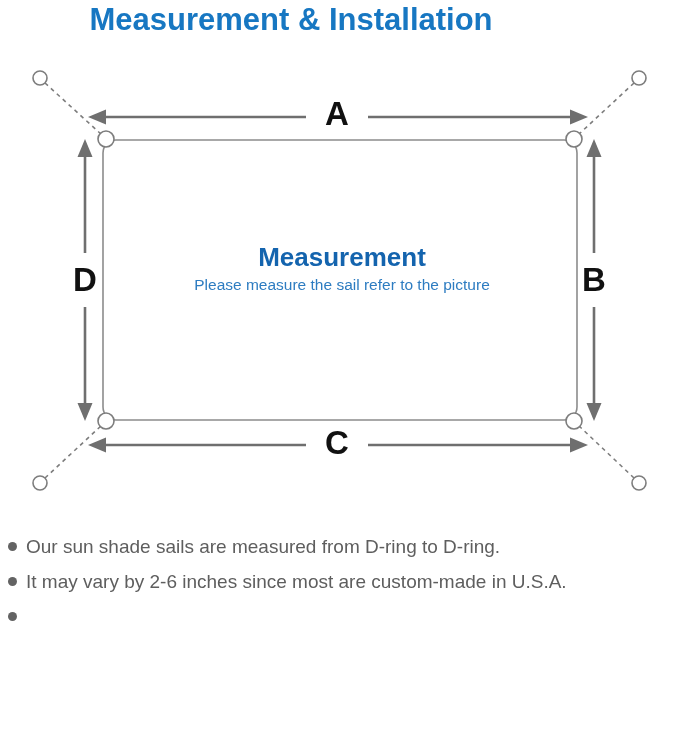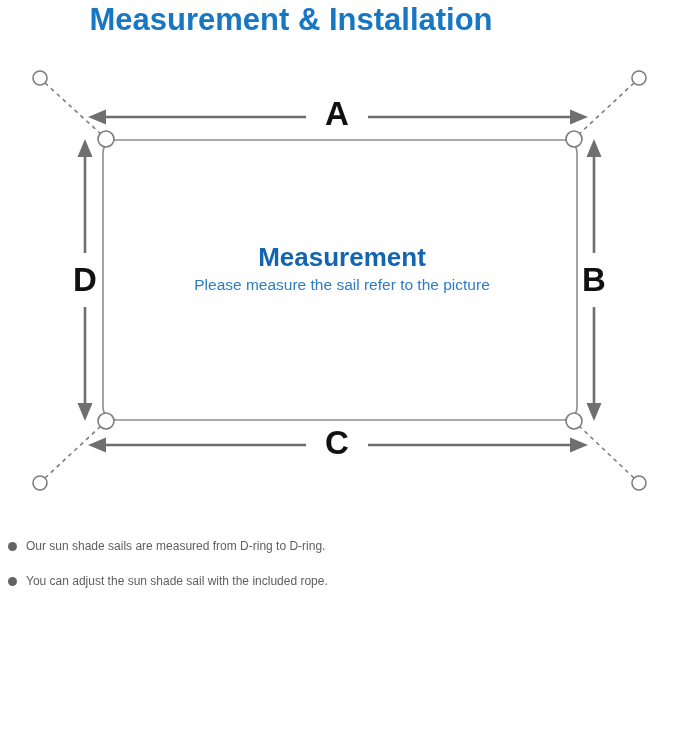--- a/index.html
+++ b/index.html
@@ -41,21 +41,21 @@
     margin:0 0 14px 0;padding:0;
   }
   .notes .dot{
     flex:0 0 auto;
     width:9px;height:9px;border-radius:50%;
     background:#636363;
     margin:6px 9px 0 0;
   }
   .notes .note-text{
     color:#5e5e5e;
-    font-size:12px;line-height:21px;
+    font-size:19px;line-height:21px;
     max-width:648px;
   }
 </style>
 </head>
 <body>
 
 <h1 class="page-title">Measurement &amp; Installation</h1>
 
 <svg class="diagram" width="679" height="462" viewBox="0 0 679 462" xmlns="http://www.w3.org/2000/svg">
 
@@ -118,15 +118,18 @@
   <text class="center-subheading" x="342" y="230" text-anchor="middle">Please measure the sail refer to the picture</text>
 </svg>
 
 <ul class="notes">
   <li>
     <span class="dot"></span>
     <span class="note-text">Our sun shade sails are measured from D-ring to D-ring.</span>
   </li>
   <li>
     <span class="dot"></span>
-    <span class="note-text">You can adjust the sun shade sail with the included rope.</span>
+    <span class="note-text">It may vary by 2-6 inches since most are custom-made in U.S.A.</span>
+  </li>
+  <li>
+    <span class="dot"></span>
   </li>
 </ul>
 
 </body></html>

